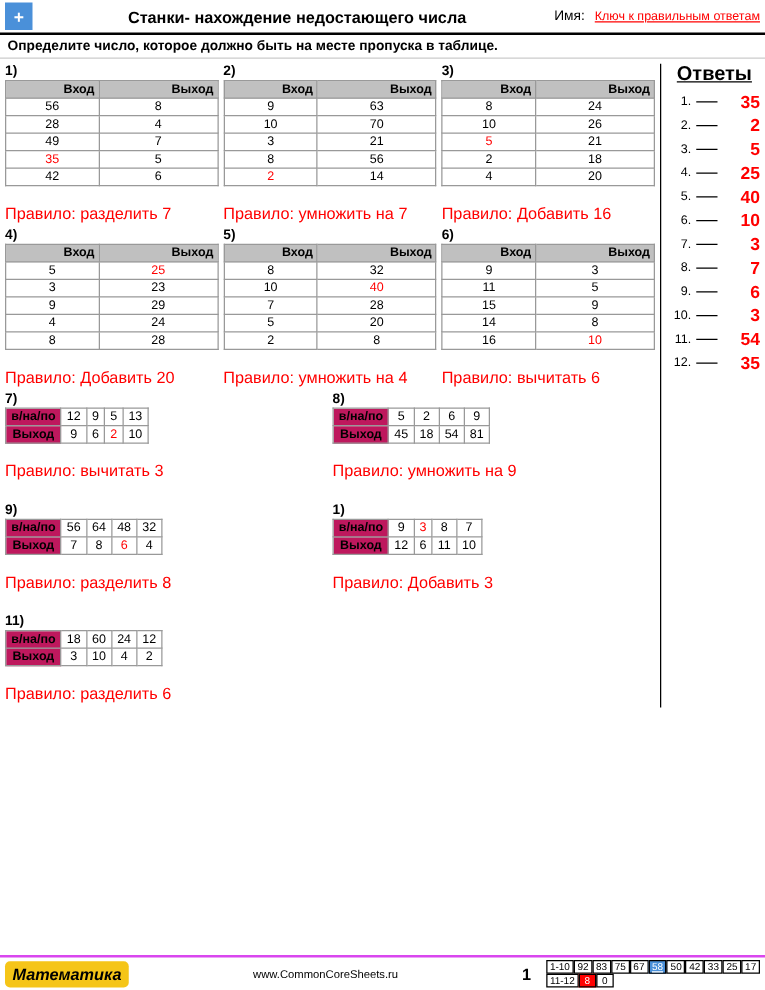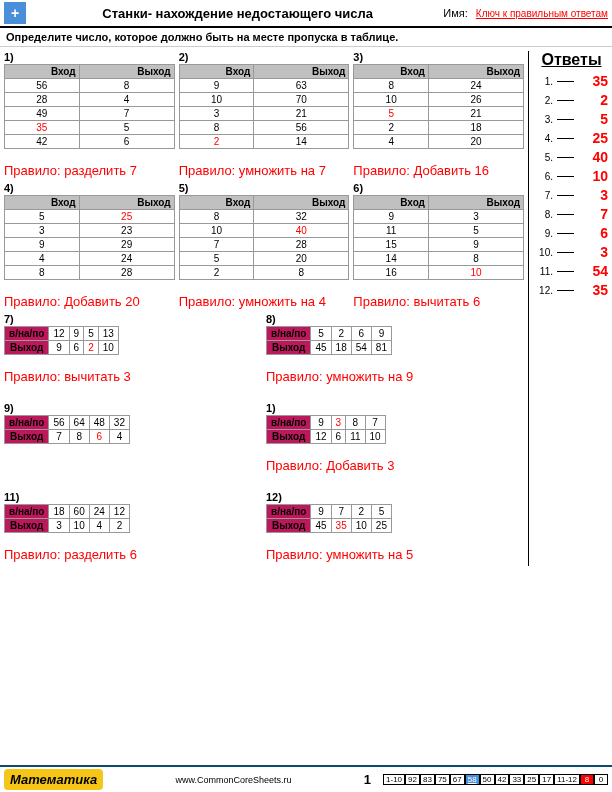--- a/index.html
+++ b/index.html
@@ -167,21 +167,21 @@
       text-align: center;
       background: #fff;
     }
 
     
     .footer {
       position: absolute;
       bottom: 0;
       left: 0;
       right: 0;
-      border-top: 2px solid #0c4a6e;
+      border-top: 2px solid #d946ef;
       display: flex;
       align-items: center;
       padding: 2px 4px;
       background: #fff;
       font-size: 9px;
     }
     .footer-logo {
       background: #f5c518;
       border-radius: 4px;
       padding: 3px 6px;
@@ -195,20 +195,21 @@
       text-align: center;
       font-size: 9px;
     }
     .footer-page {
       font-size: 13px;
       font-weight: bold;
       margin: 0 8px;
     }
     .footer-scores {
       display: flex;
+      flex-direction: column;
       font-size: 8px;
       margin-left: 4px;
     }
     .score-row {
       display: flex;
     }
     .score-cell {
       border: 1px solid #000;
       padding: 0 2px;
       min-width: 14px;
@@ -521,20 +522,21 @@
             </tr>
             <tr>
               <th>Выход</th>
               <td>7</td>
               <td>8</td>
               <td class="red-cell">6</td>
               <td>4</td>
             </tr>
           </tbody>
         </table>
+        <div class="rule-text">Правило: разделить 8</div>
       </div>
 
       <div class="problem">
         <div class="problem-num">1)</div>
         <table class="horiz-table">
           <tbody>
             <tr>
               <th>в/на/по</th>
               <td>9</td>
               <td class="red-cell">3</td>
@@ -574,42 +576,20 @@
               <td>3</td>
               <td>10</td>
               <td>4</td>
               <td>2</td>
             </tr>
           </tbody>
         </table>
         <div class="rule-text">Правило: разделить 6</div>
       </div>
 
-      <div class="problem">
-        <div class="problem-num">12)</div>
-        <table class="horiz-table">
-          <tbody>
-            <tr>
-              <th>в/на/по</th>
-              <td>9</td>
-              <td>7</td>
-              <td>2</td>
-              <td>5</td>
-            </tr>
-            <tr>
-              <th>Выход</th>
-              <td>45</td>
-              <td class="red-cell">35</td>
-              <td>10</td>
-              <td>25</td>
-            </tr>
-          </tbody>
-        </table>
-        <div class="rule-text">Правило: умножить на 5</div>
-      </div>
     </div>
 
   </div>
 
   <div class="answers-area">
     <div class="answers-title">Ответы</div>
     <div class="answer-row">
       <span class="answer-num">1.</span>
       <span class="answer-line"></span>
       <span class="answer-val">35</span>

